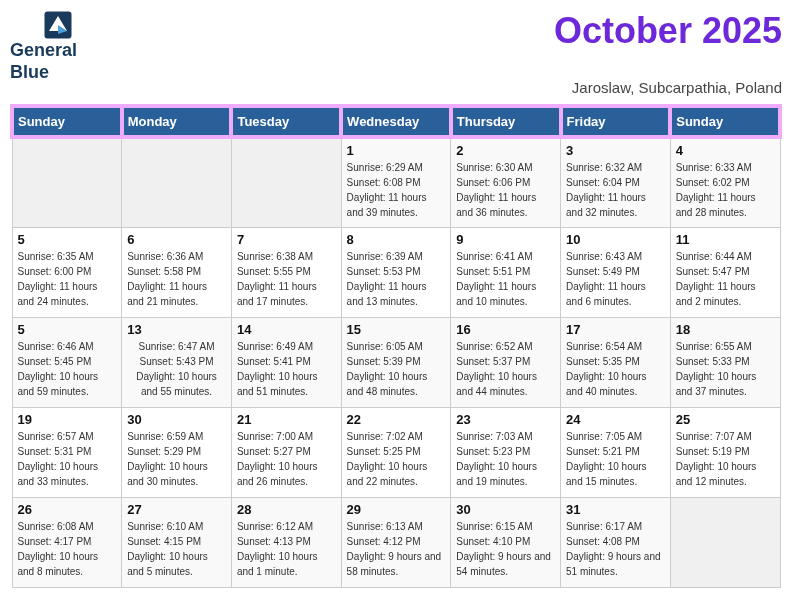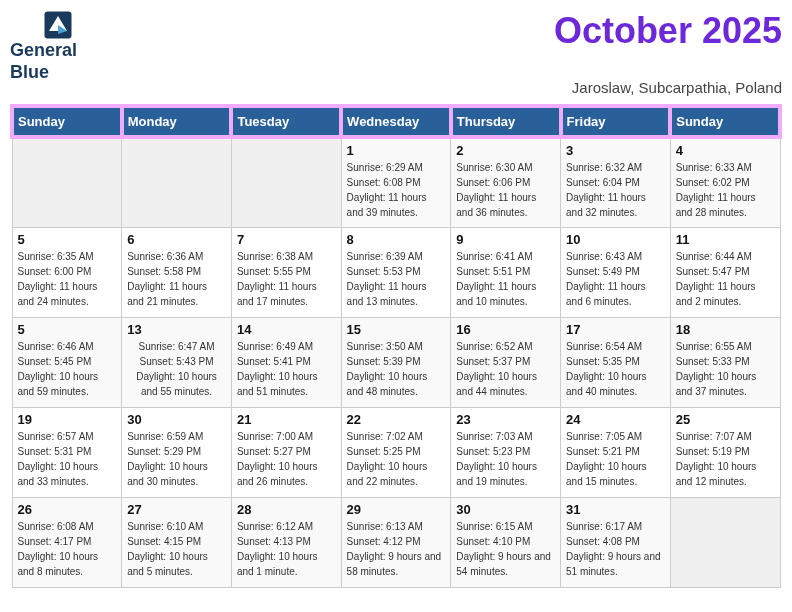--- a/index.html
+++ b/index.html
@@ -211,21 +211,21 @@
 Daylight: 10 hours and 55 minutes.</div>
         </td>
         <td>
           <div class="day-num">14</div>
           <div class="cell-text" style="white-space: pre-line;">Sunrise: 6:49 AM
 Sunset: 5:41 PM
 Daylight: 10 hours and 51 minutes.</div>
         </td>
         <td>
           <div class="day-num">15</div>
-          <div class="cell-text" style="white-space: pre-line;">Sunrise: 3:50 AM
+          <div class="cell-text" style="white-space: pre-line;">Sunrise: 6:05 AM
 Sunset: 5:39 PM
 Daylight: 10 hours and 48 minutes.</div>
         </td>
         <td>
           <div class="day-num">16</div>
           <div class="cell-text" style="white-space: pre-line;">Sunrise: 6:52 AM
 Sunset: 5:37 PM
 Daylight: 10 hours and 44 minutes.</div>
         </td>
         <td>

